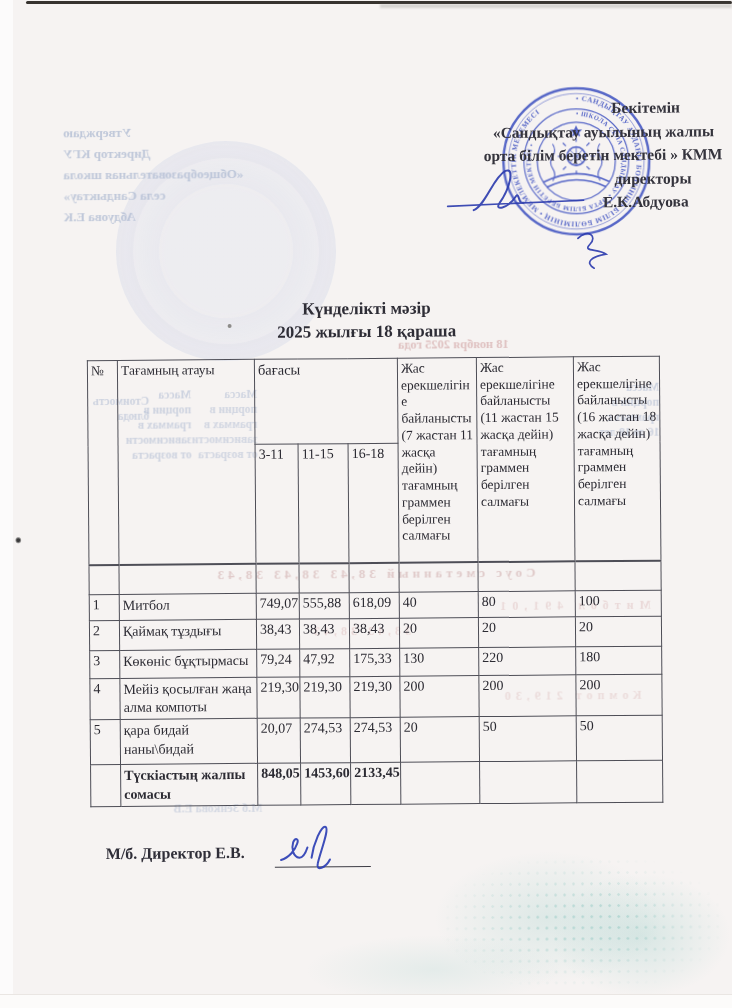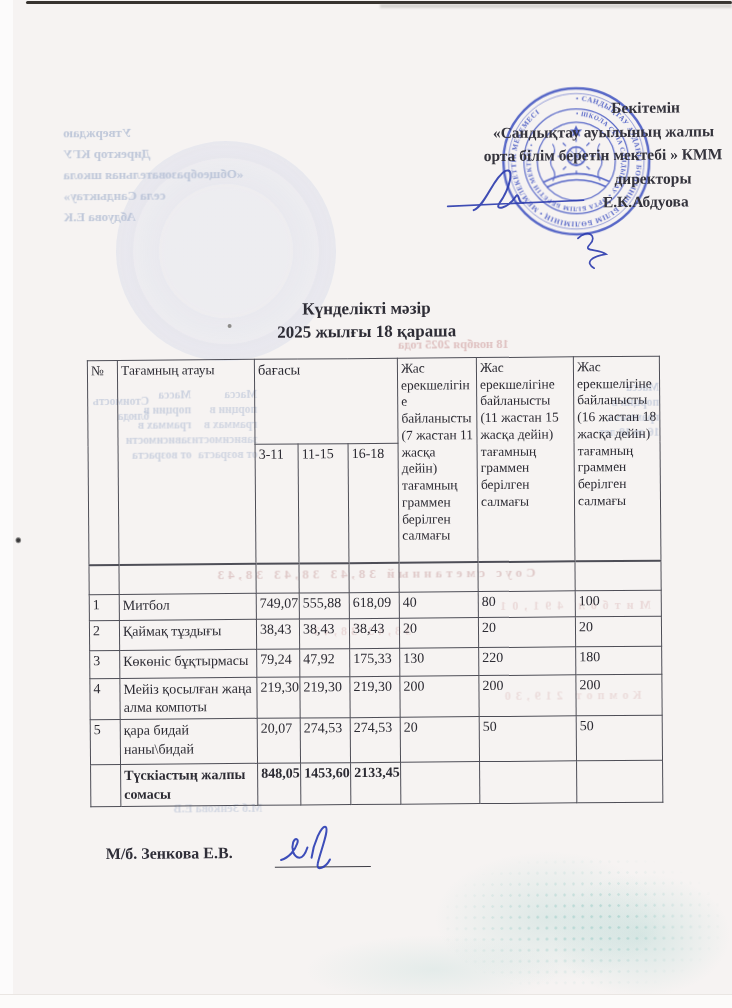--- a/index.html
+++ b/index.html
@@ -247,21 +247,21 @@
         <td class="cprice">848,05</td>
         <td class="cprice">1453,60</td>
         <td class="cprice">2133,45</td>
         <td></td>
             <td></td>
             <td></td>
       </tr>
     </tbody>
       </table>
 
-    <div class="abs footer-label">М/б. Зенкова Е.В.</div>
+    <div class="abs footer-label">М/б. Директор Е.В.</div>
     <div class="abs sig-line"></div>
     <div class="abs sig2-wrap">
       <svg width="112" height="50" viewBox="0 0 110 48">
         <g fill="none" stroke="#2d3fb5" stroke-width="2" stroke-linecap="round" opacity="0.92">
           <path d="M14,36 C22,34 28,26 30,20 C32,15 28,14 26,19 C24,25 26,33 32,34 C36,34 38,30 40,24"></path>
           <path d="M44,34 C46,20 54,2 58,4 C62,6 52,30 50,40 C48,48 58,44 62,36"></path>
         </g>
       </svg>
     </div>
 

